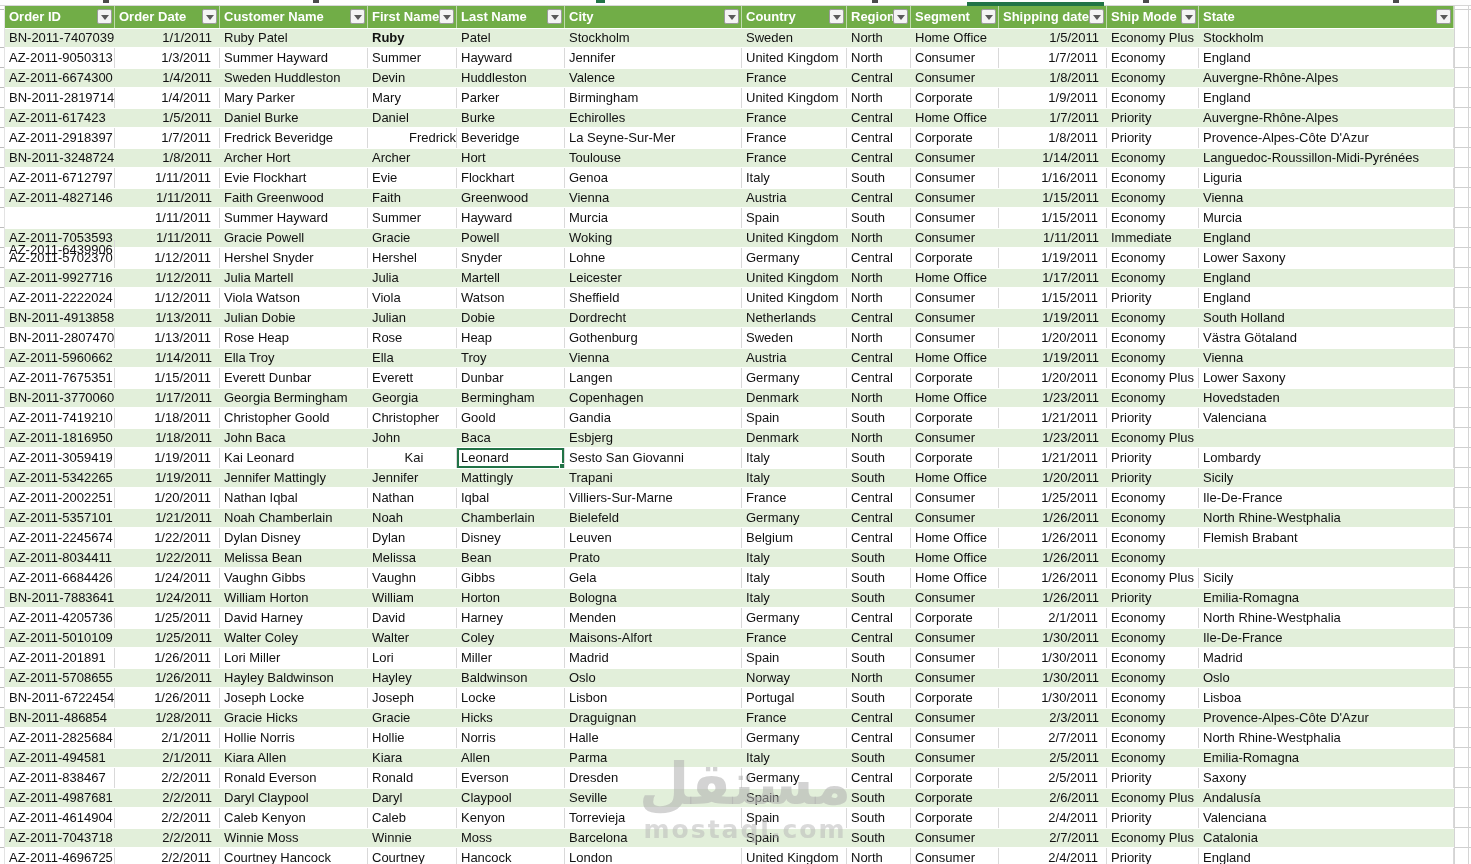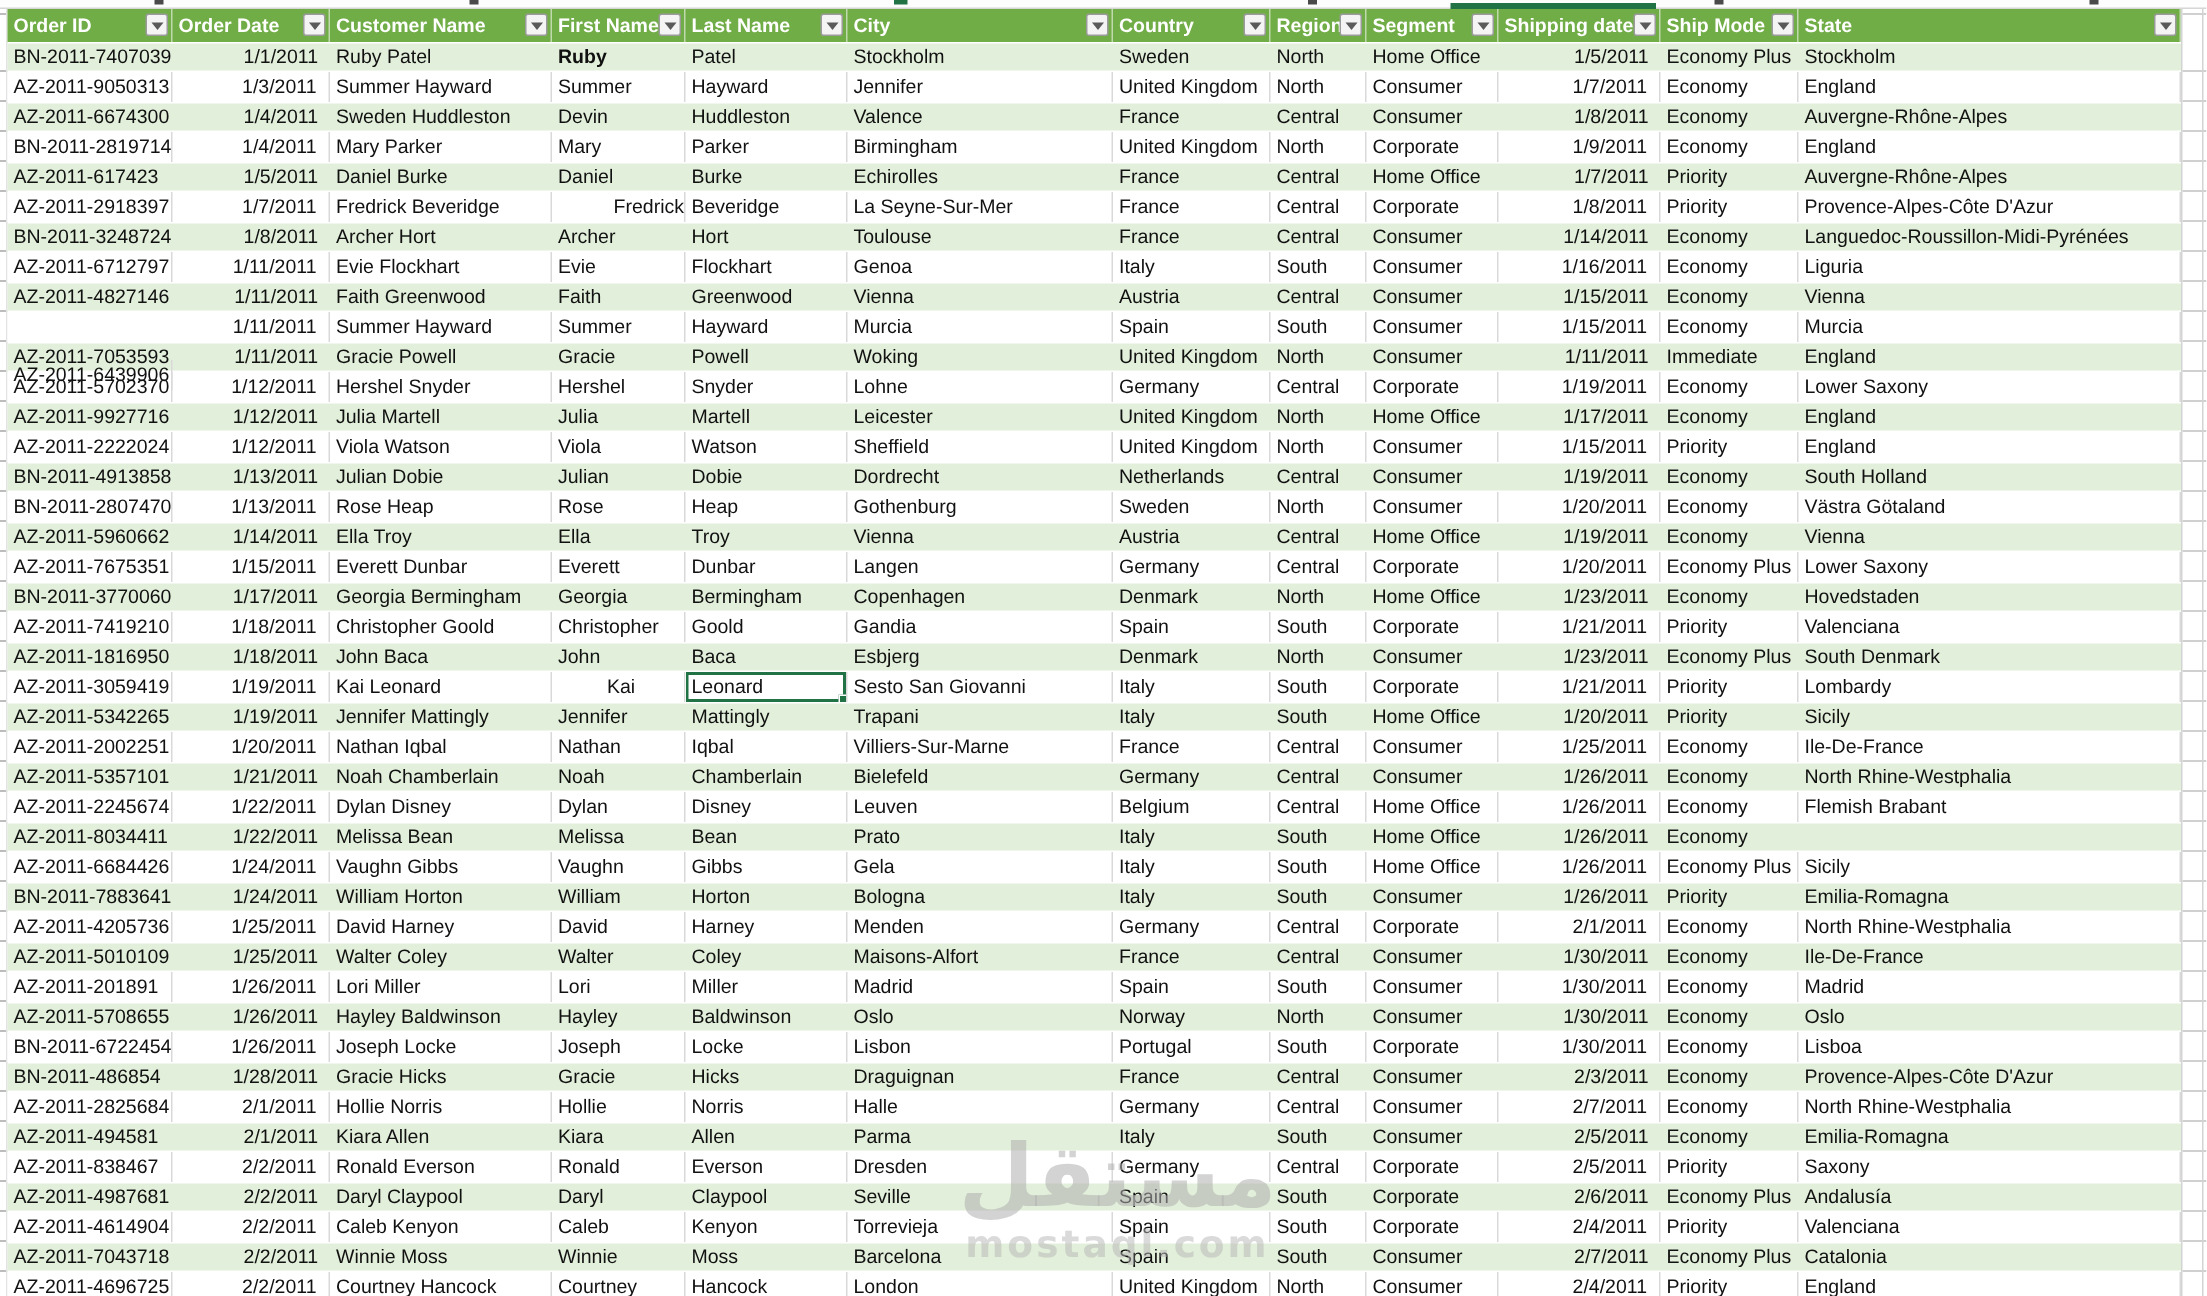--- a/index.html
+++ b/index.html
@@ -400,21 +400,20 @@
           <div class="cell num" style="width: 105px;"><span class="txt">1/18/2011</span></div>
           <div class="cell" style="width: 148px;"><span class="txt">John Baca</span></div>
           <div class="cell" style="width: 89px;"><span class="txt">John</span></div>
           <div class="cell" style="width: 108px;"><span class="txt">Baca</span></div>
           <div class="cell" style="width: 177px;"><span class="txt">Esbjerg</span></div>
           <div class="cell" style="width: 105px;"><span class="txt">Denmark</span></div>
           <div class="cell" style="width: 64px;"><span class="txt">North</span></div>
           <div class="cell" style="width: 88px;"><span class="txt">Consumer</span></div>
           <div class="cell num" style="width: 108px;"><span class="txt">1/23/2011</span></div>
           <div class="cell" style="width: 92px;"><span class="txt">Economy Plus</span></div>
-          <div class="cell" style="width: 255px;"><span class="txt">South Denmark</span></div>
         </div>
         <div class="row plain">
           <div class="cell" style="width: 110px;"><span class="txt">AZ-2011-3059419</span></div>
           <div class="cell num" style="width: 105px;"><span class="txt">1/19/2011</span></div>
           <div class="cell" style="width: 148px;"><span class="txt">Kai Leonard</span></div>
           <div class="cell" style="width: 89px; text-align: center;"><span class="txt">Kai</span></div>
           <div class="cell active" style="width: 108px;"><span class="txt">Leonard</span><span class="handle"></span></div>
           <div class="cell" style="width: 177px;"><span class="txt">Sesto San Giovanni</span></div>
           <div class="cell" style="width: 105px;"><span class="txt">Italy</span></div>
           <div class="cell" style="width: 64px;"><span class="txt">South</span></div>

